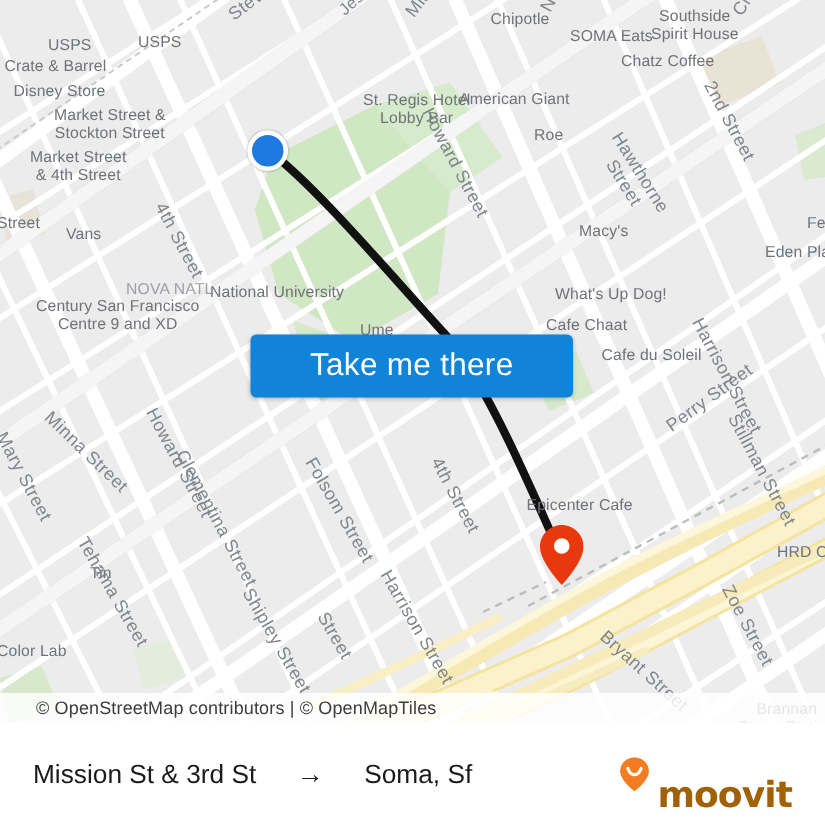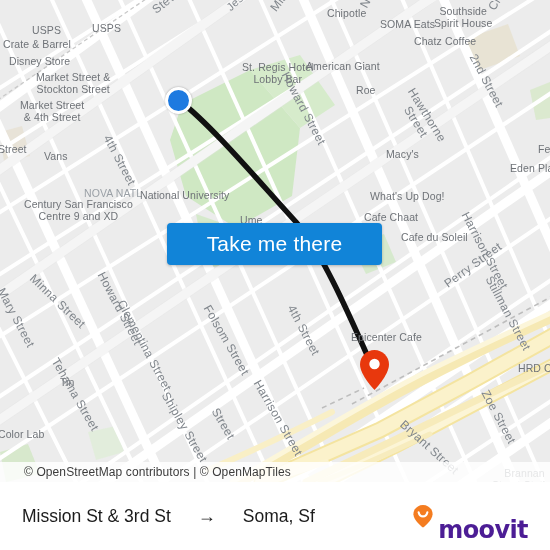--- a/index.html
+++ b/index.html
@@ -68,21 +68,21 @@
     display:flex;align-items:center;justify-content:space-between;
     padding:0 22px;box-sizing:border-box;
   }
   #route-summary{
     display:flex;align-items:center;gap:27px;
     font-size:17.5px;color:#1b1b1b;
   }
   #route-arrow{font-size:18px;color:#1b1b1b;}
   #moovit-logo{display:flex;align-items:center;gap:2px;}
   #moovit-wordmark{
-    font-size:24px;font-weight:bold;color:#4c1d95;letter-spacing:-.6px;
+    font-size:24px;font-weight:bold;color:#a16207;letter-spacing:-.6px;
     font-family:"DejaVu Sans", sans-serif;
     margin-top:28px;
   }
 </style>
 </head>
 <body>
 
 <div id="app">
 
   <div id="map">

